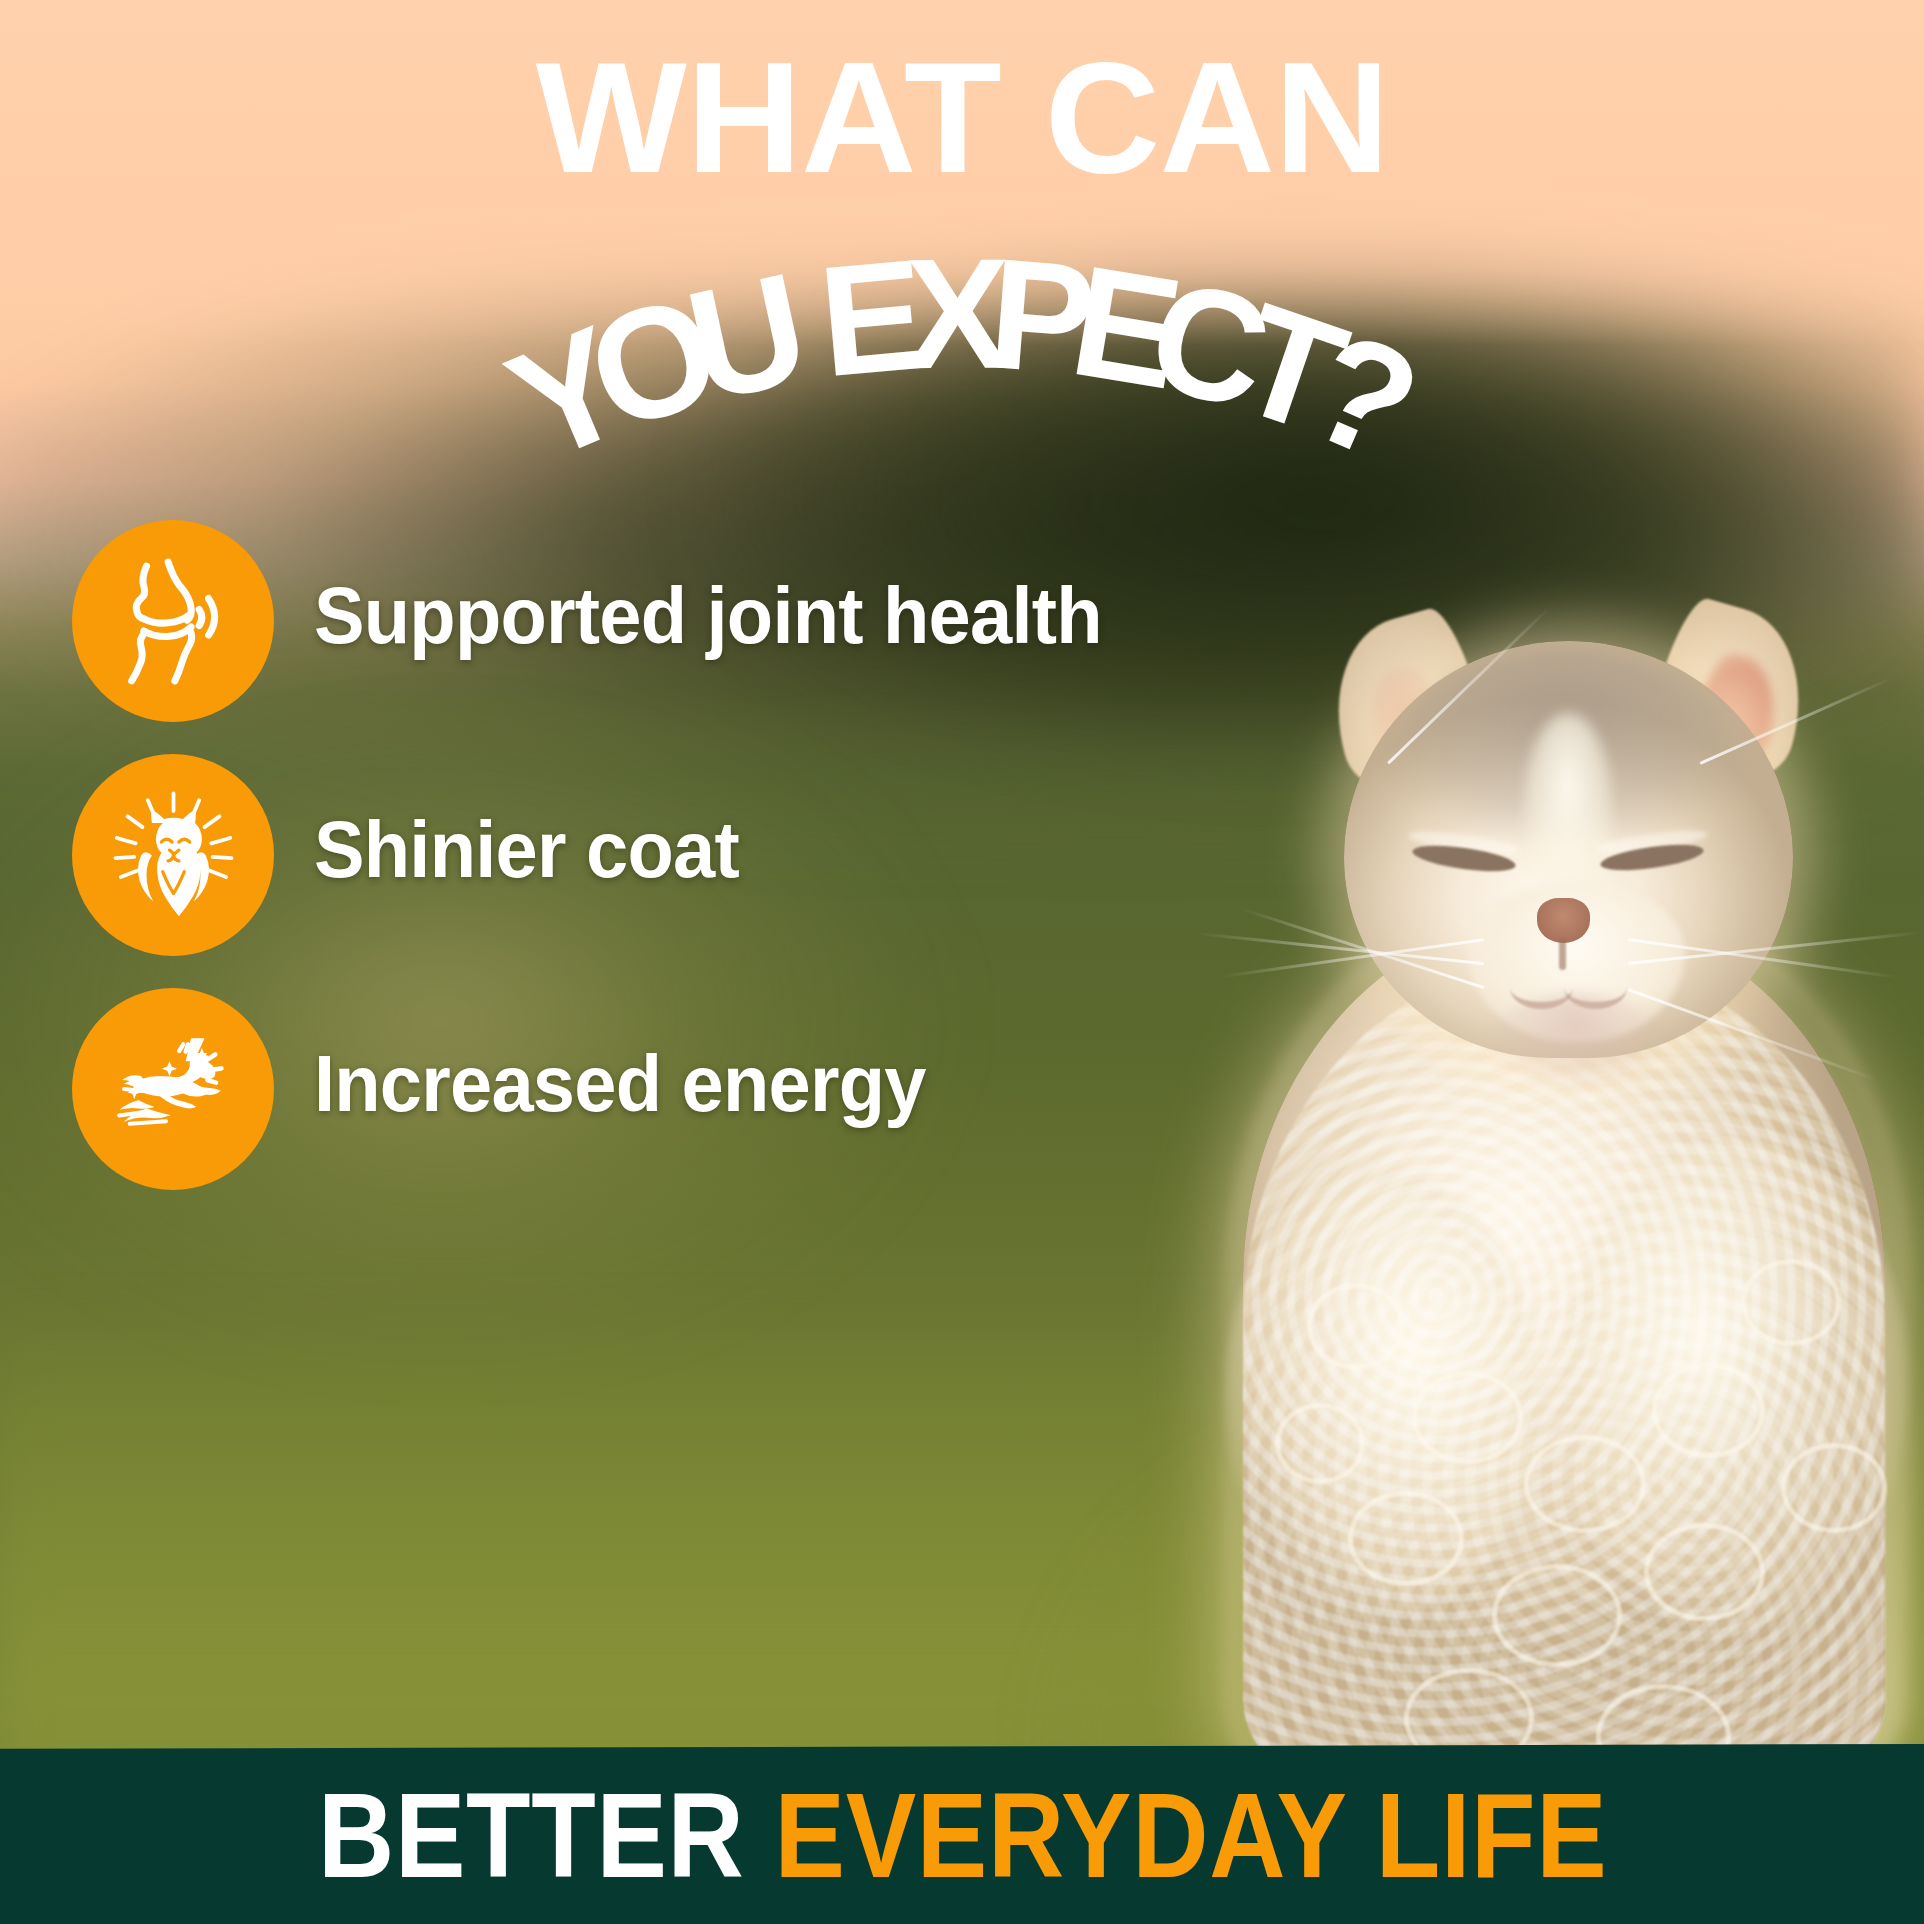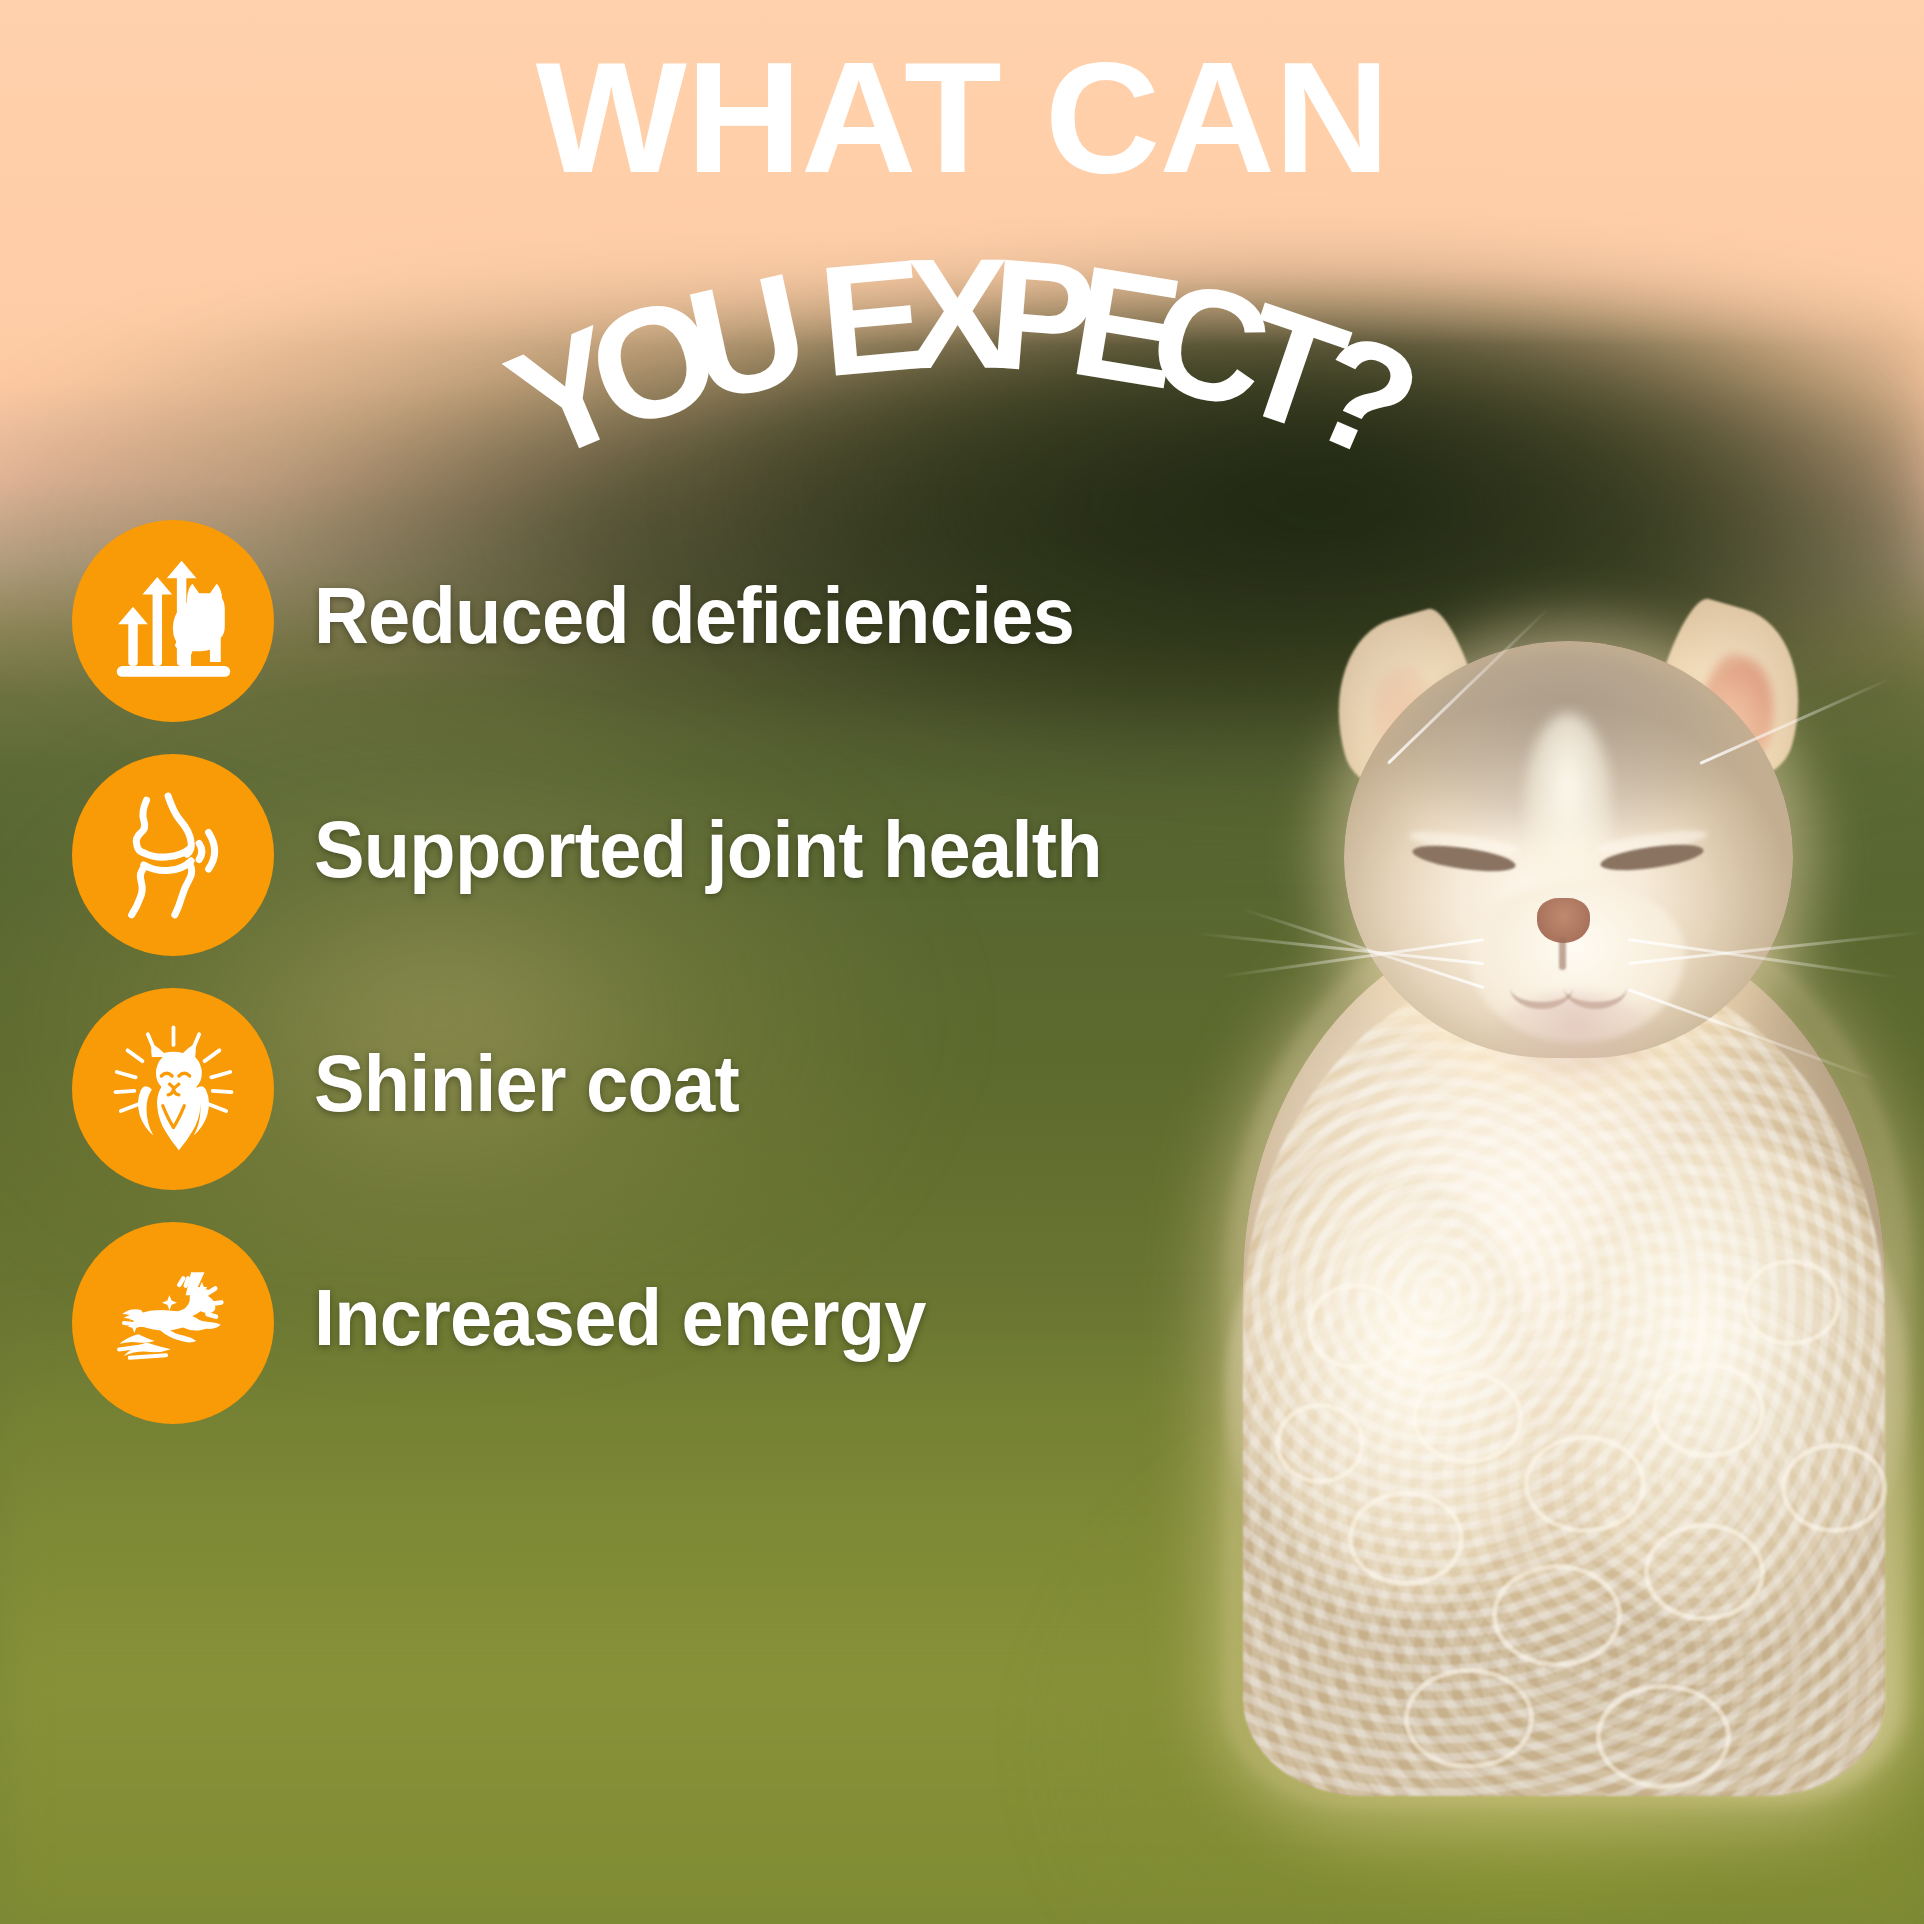--- a/index.html
+++ b/index.html
@@ -270,42 +270,20 @@
         <span style="transform: translateX(-50%) rotate(4.49603deg); transform-origin: 50% 1091px;">P</span>
         <span style="transform: translateX(-50%) rotate(9.30214deg); transform-origin: 50% 1091px;">E</span>
         <span style="transform: translateX(-50%) rotate(14.1082deg); transform-origin: 50% 1091px;">C</span>
         <span style="transform: translateX(-50%) rotate(18.9143deg); transform-origin: 50% 1091px;">T</span>
         <span style="transform: translateX(-50%) rotate(23.3329deg); transform-origin: 50% 1091px;">?</span>
       </div>
   </div>
 
   <div class="list">
 
-    <div class="row">
-      <div class="badge">
-        <svg viewBox="0 0 100 100">
-          <g fill="#fff">
-            <rect x="8" y="83" width="84" height="8" rx="4"></rect>
-
-            <rect x="16.5" y="48" width="7" height="35" rx="3"></rect>
-            <path d="M20 39 L31 52 L9 52 Z"></path>
-
-            <rect x="34.5" y="26" width="7" height="57" rx="3"></rect>
-            <path d="M38 17 L49 30 L27 30 Z"></path>
-
-            <rect x="52.5" y="14" width="7" height="69" rx="3"></rect>
-            <path d="M56 5 L67 18 L45 18 Z"></path>
-
-            <path d="M60 33 q0.5 -8 4 -11 l5 7 h8 l5 -7 q3.5 3 4 11 2 3 2 8 v13 q0 5 -3 8 v18 h-8 v-9 q-3 1 -7 1 h-6 q-1 4 -4 6 v2 h-5 q2 -5 2 -9 -5 -4 -7 -11 -1 -5 0 -10 2 -9 10 -14 z"></path>
-            <path d="M53 62 q4 9 10 13 v8 h-5 q-1 -9 -7 -15 z"></path>
-          </g>
-        </svg>
-      </div>
-      <div class="row-label">Reduced deficiencies</div>
-    </div>
 
     <div class="row">
       <div class="badge">
         <svg viewBox="0 0 100 100">
           <g fill="none" stroke="#fff" stroke-width="5.2" stroke-linecap="round" stroke-linejoin="round">
 
             <path d="M30 9 q-4 9 -2 15 2 6 -2 9 -5 4 -3 10 1 4 5 5"></path>
             <path d="M46 6 q4 12 9 18 7 8 8 16 1 6 -3 9"></path>
             <path d="M28 48 q8 4 18 3 10 -1 16 -6"></path>
 
@@ -392,15 +370,20 @@
             <rect x="8" y="68" width="22" height="3" rx="1.5" transform="rotate(-8 8 68)"></rect>
             <rect x="16" y="74" width="30" height="3" rx="1.5" transform="rotate(-4 16 74)"></rect>
           </g>
         </svg>
       </div>
       <div class="row-label">Increased energy</div>
     </div>
 
   </div>
 
+  <div class="banner">
+    <div class="banner-text">
+      <span class="bt-white">BETTER</span><span class="bt-white"> </span><span class="bt-orange">EVERYDAY LIFE</span>
+    </div>
+  </div>
 
 </div>
 
 
 </body></html>

